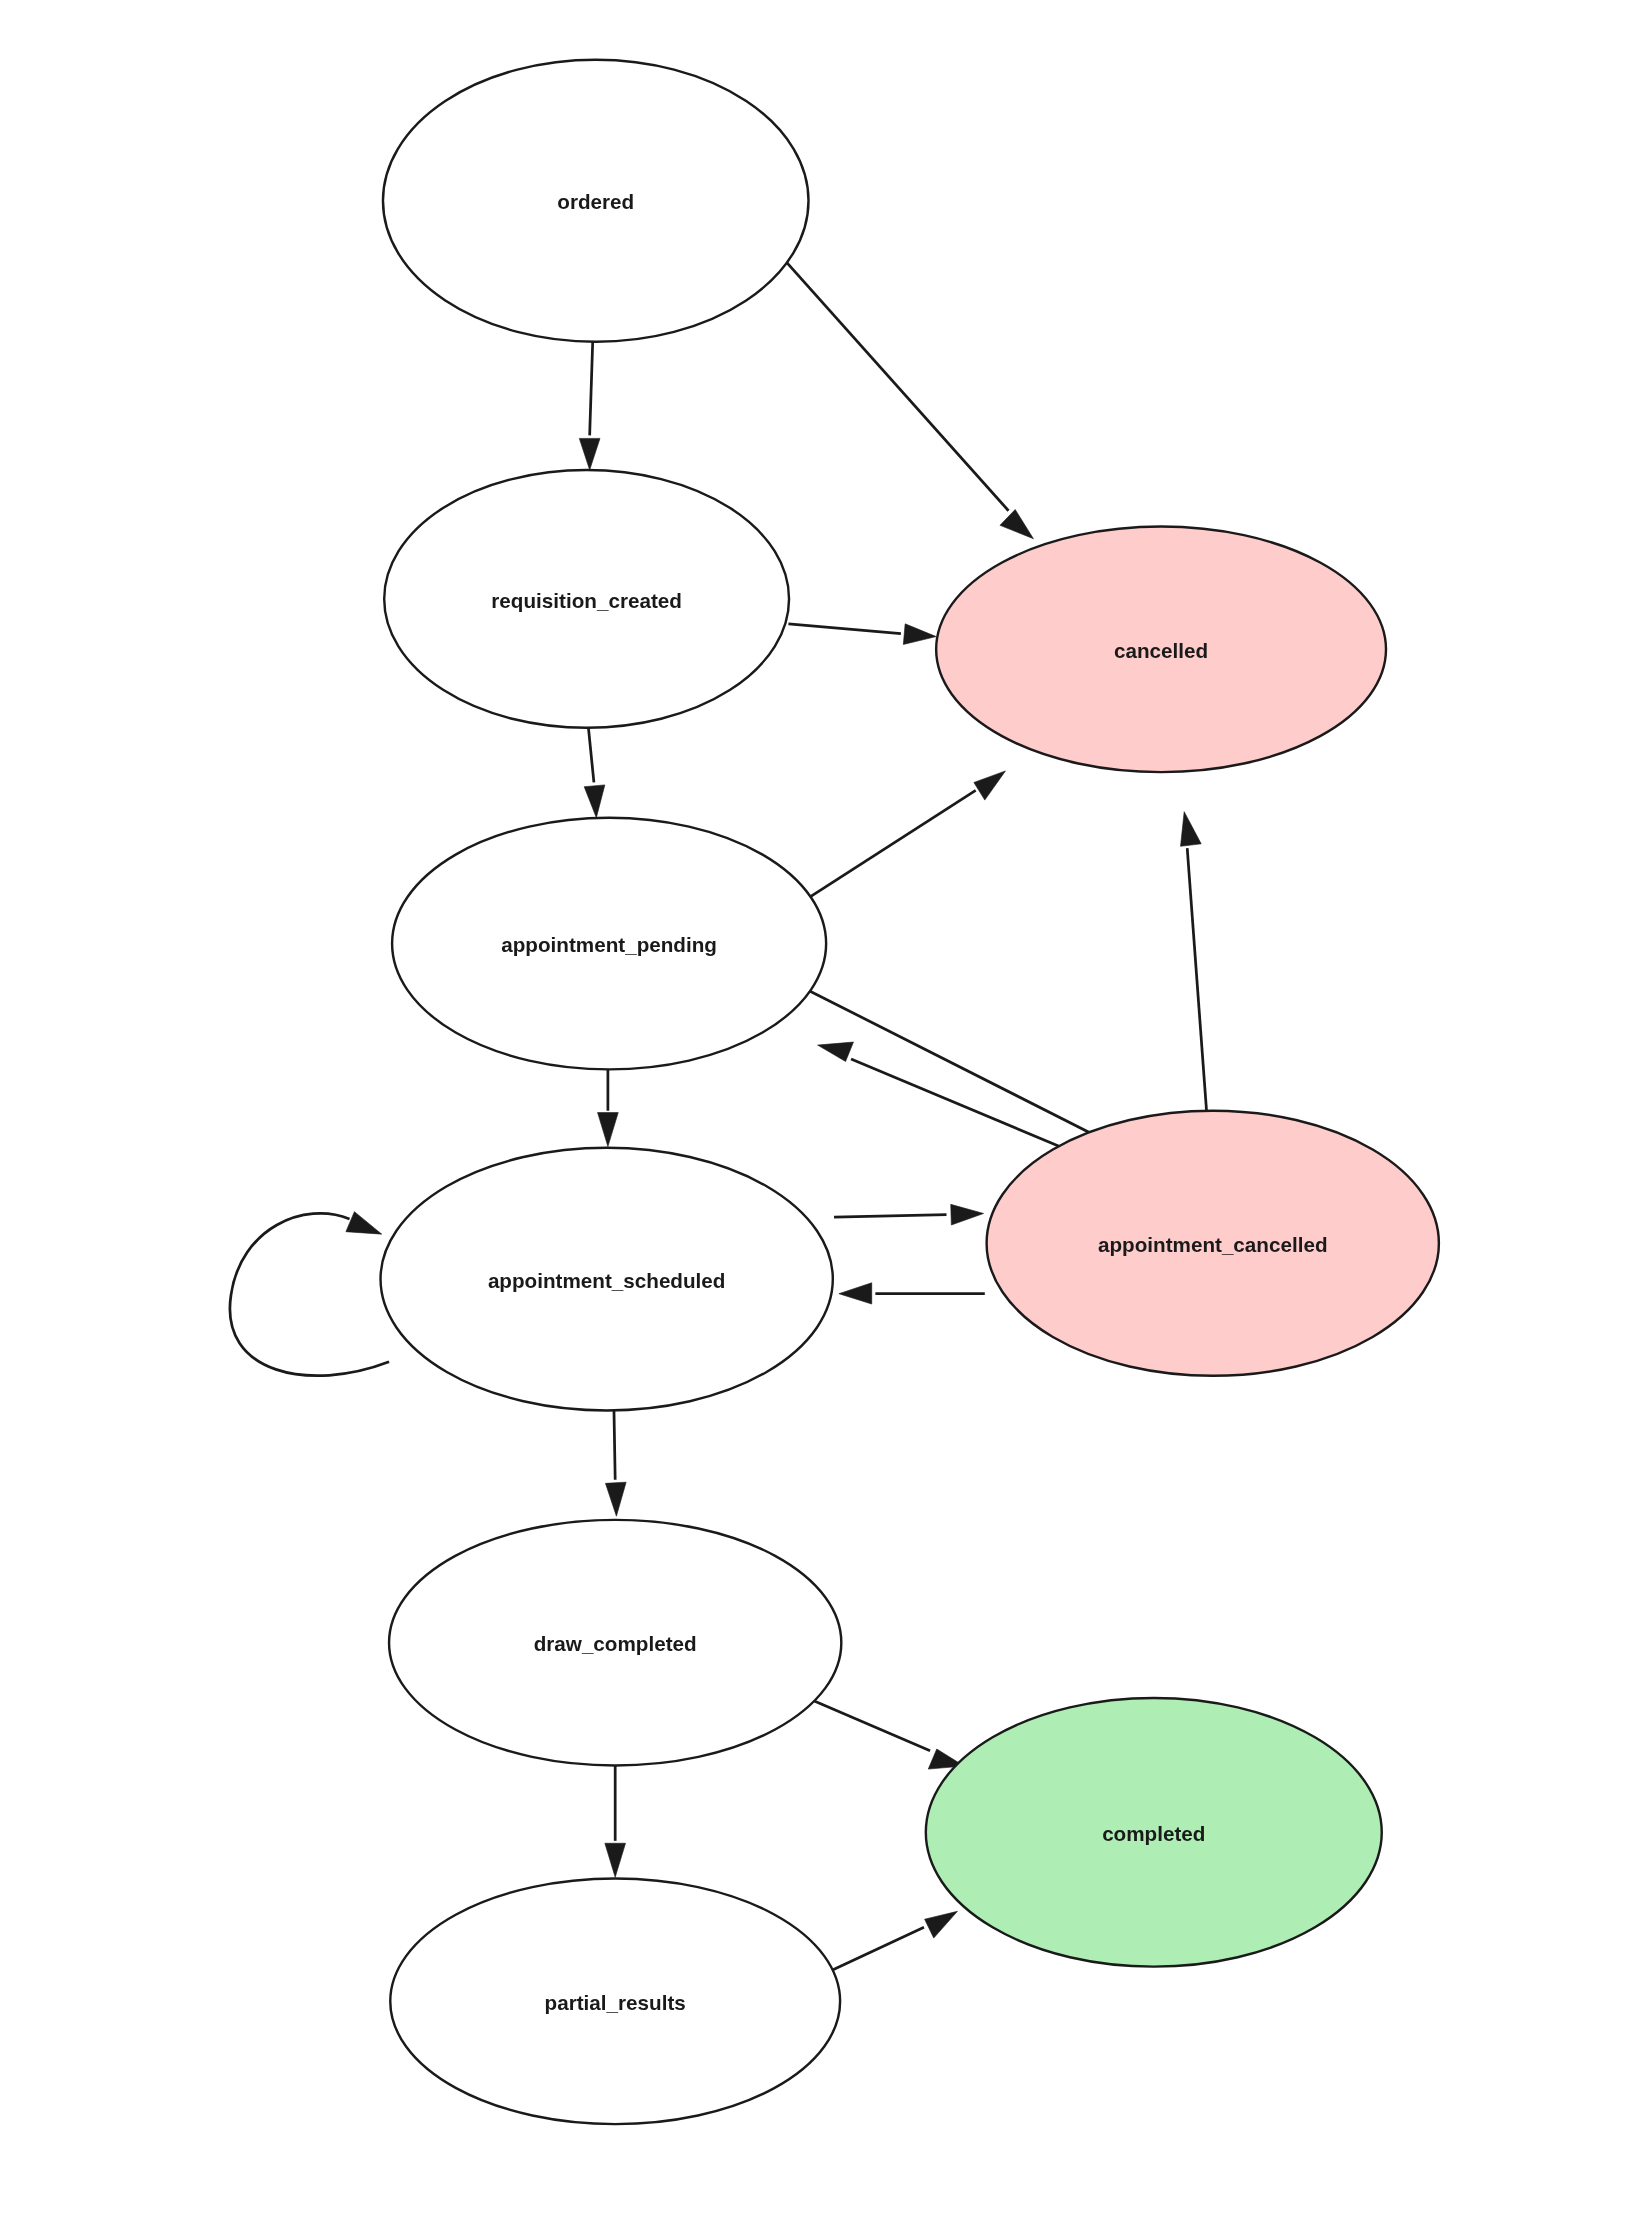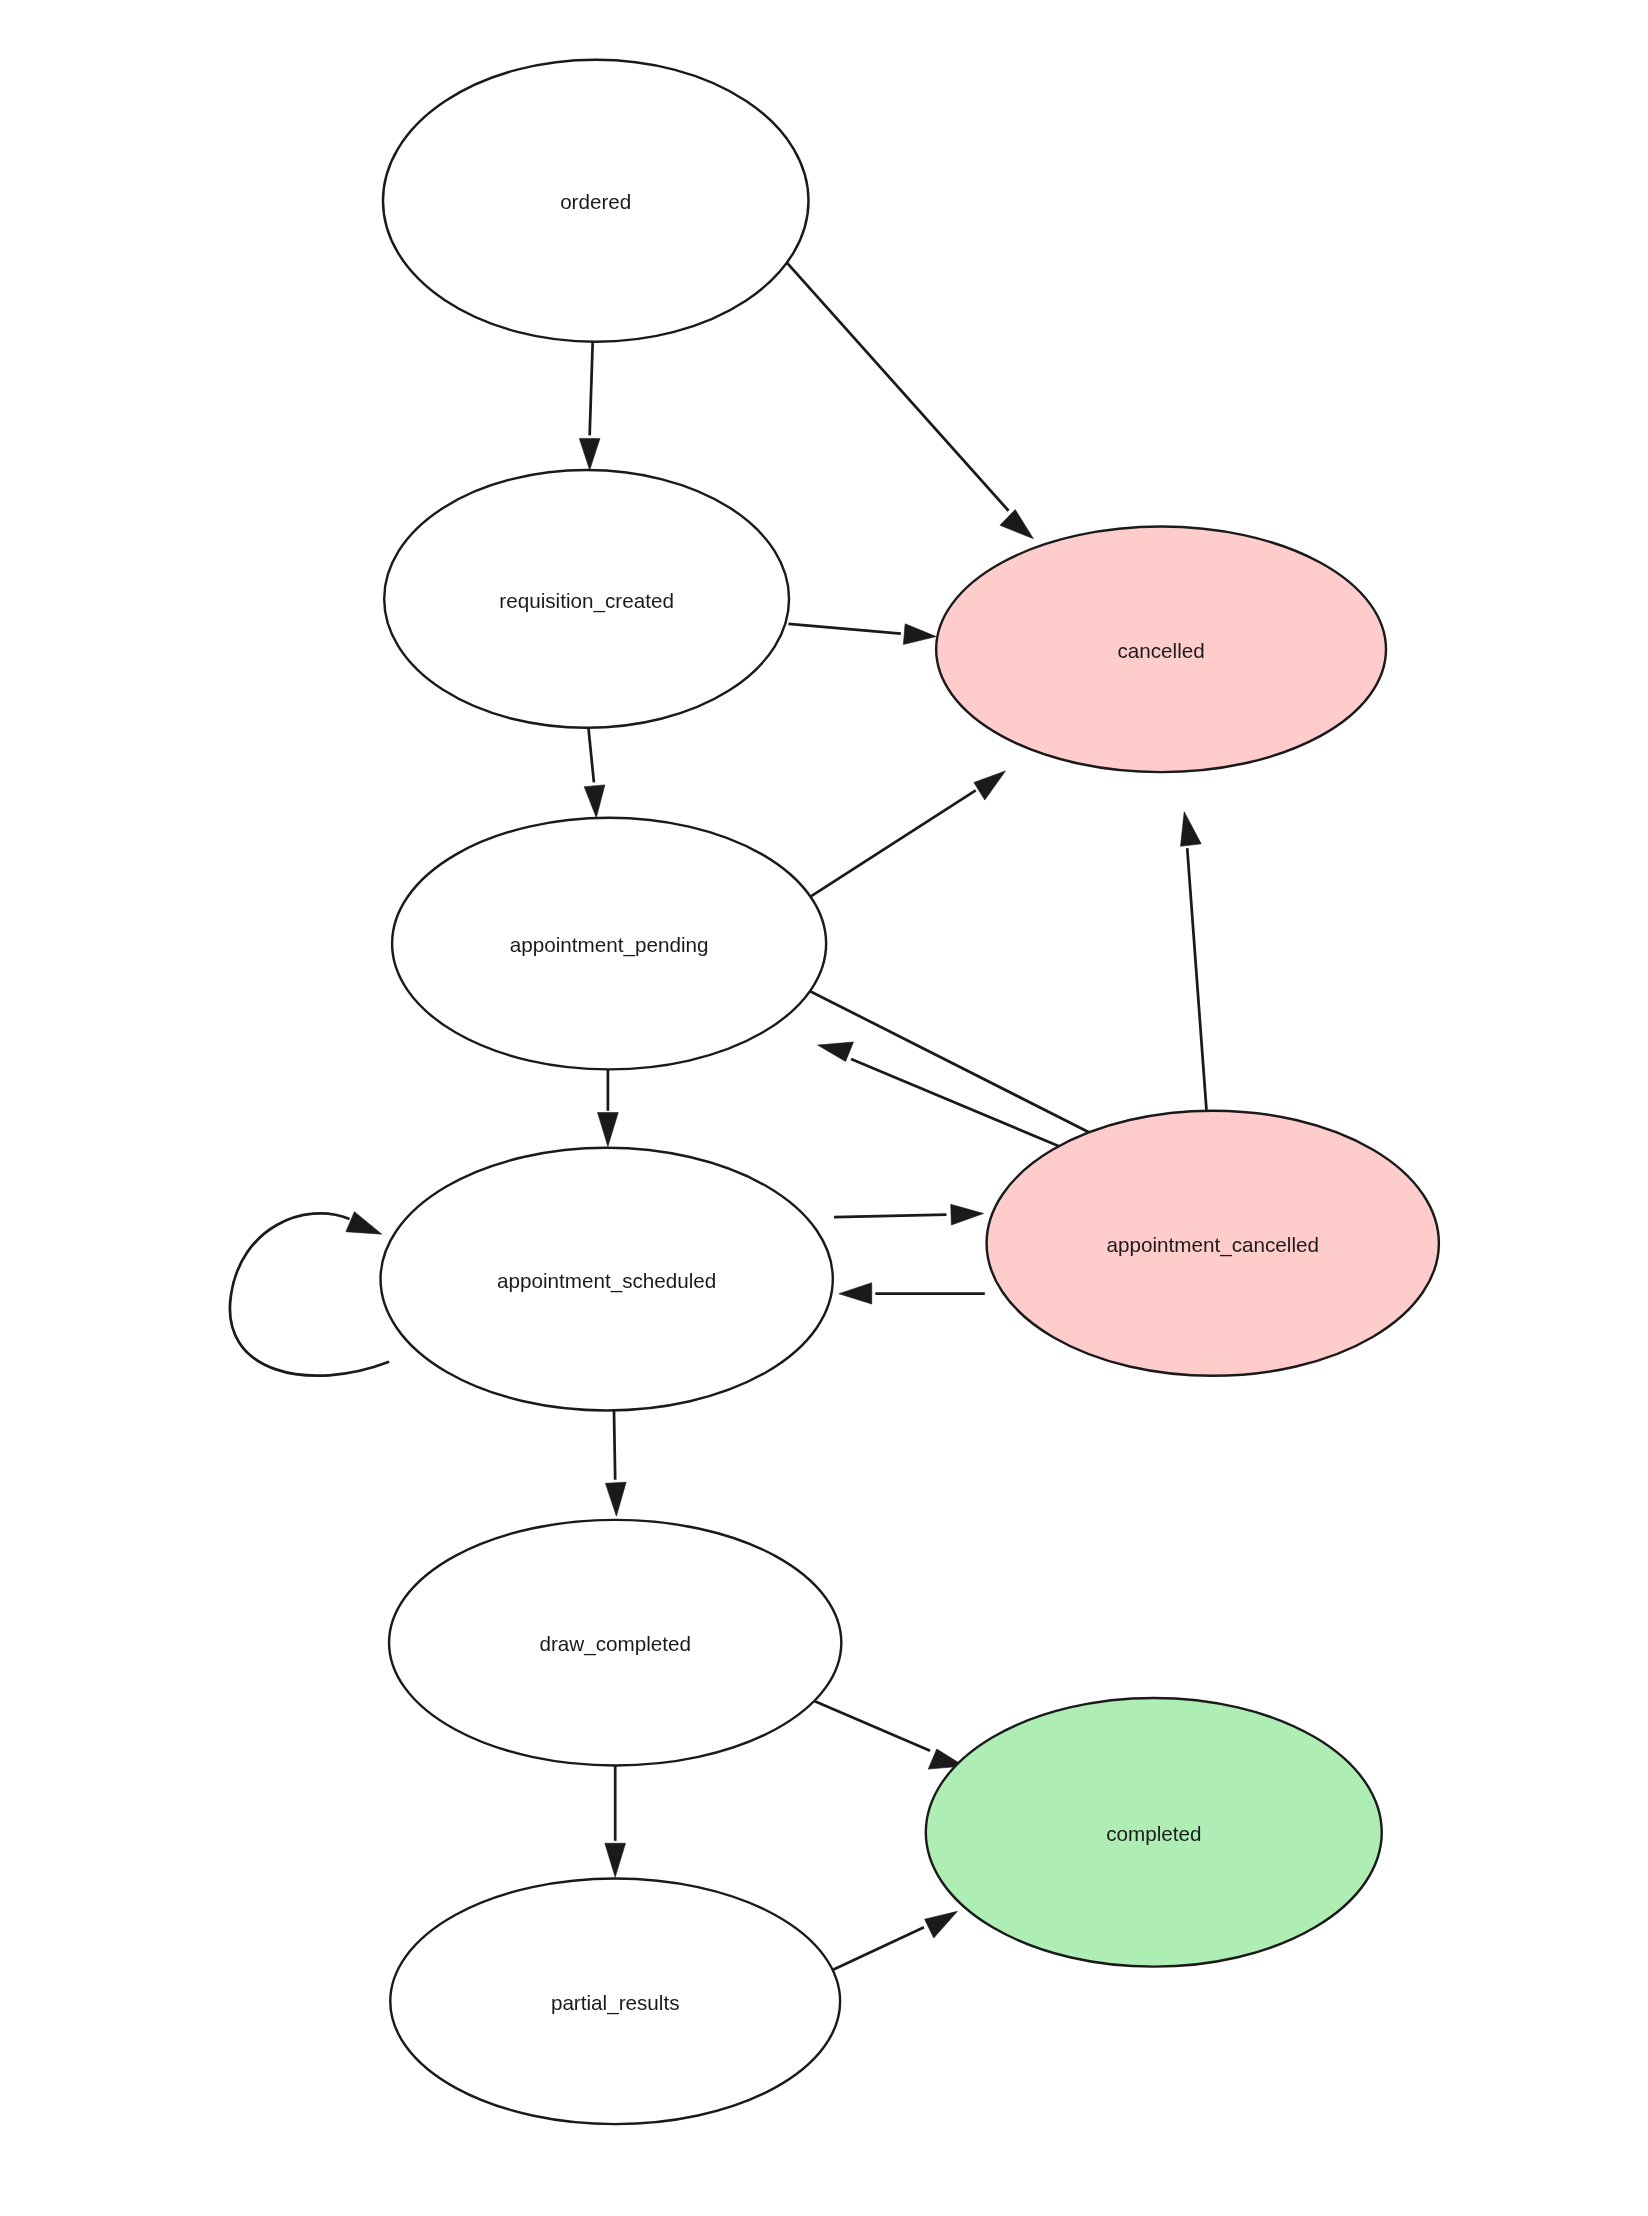--- a/index.html
+++ b/index.html
@@ -10,20 +10,21 @@
   }
   body {
     font-family: "Liberation Sans", sans-serif;
   }
   #diagram-root {
     position: relative;
     width: 1648px;
     height: 2216px;
     background: #ffffff;
     overflow: hidden;
+    font-weight: bold;
   }
   svg#graph-svg {
     display: block;
     width: 1648px;
     height: 2216px;
     background: #ffffff;
   }
   .node-ellipse {
     stroke: #1a1a1a;
     stroke-width: 4;

